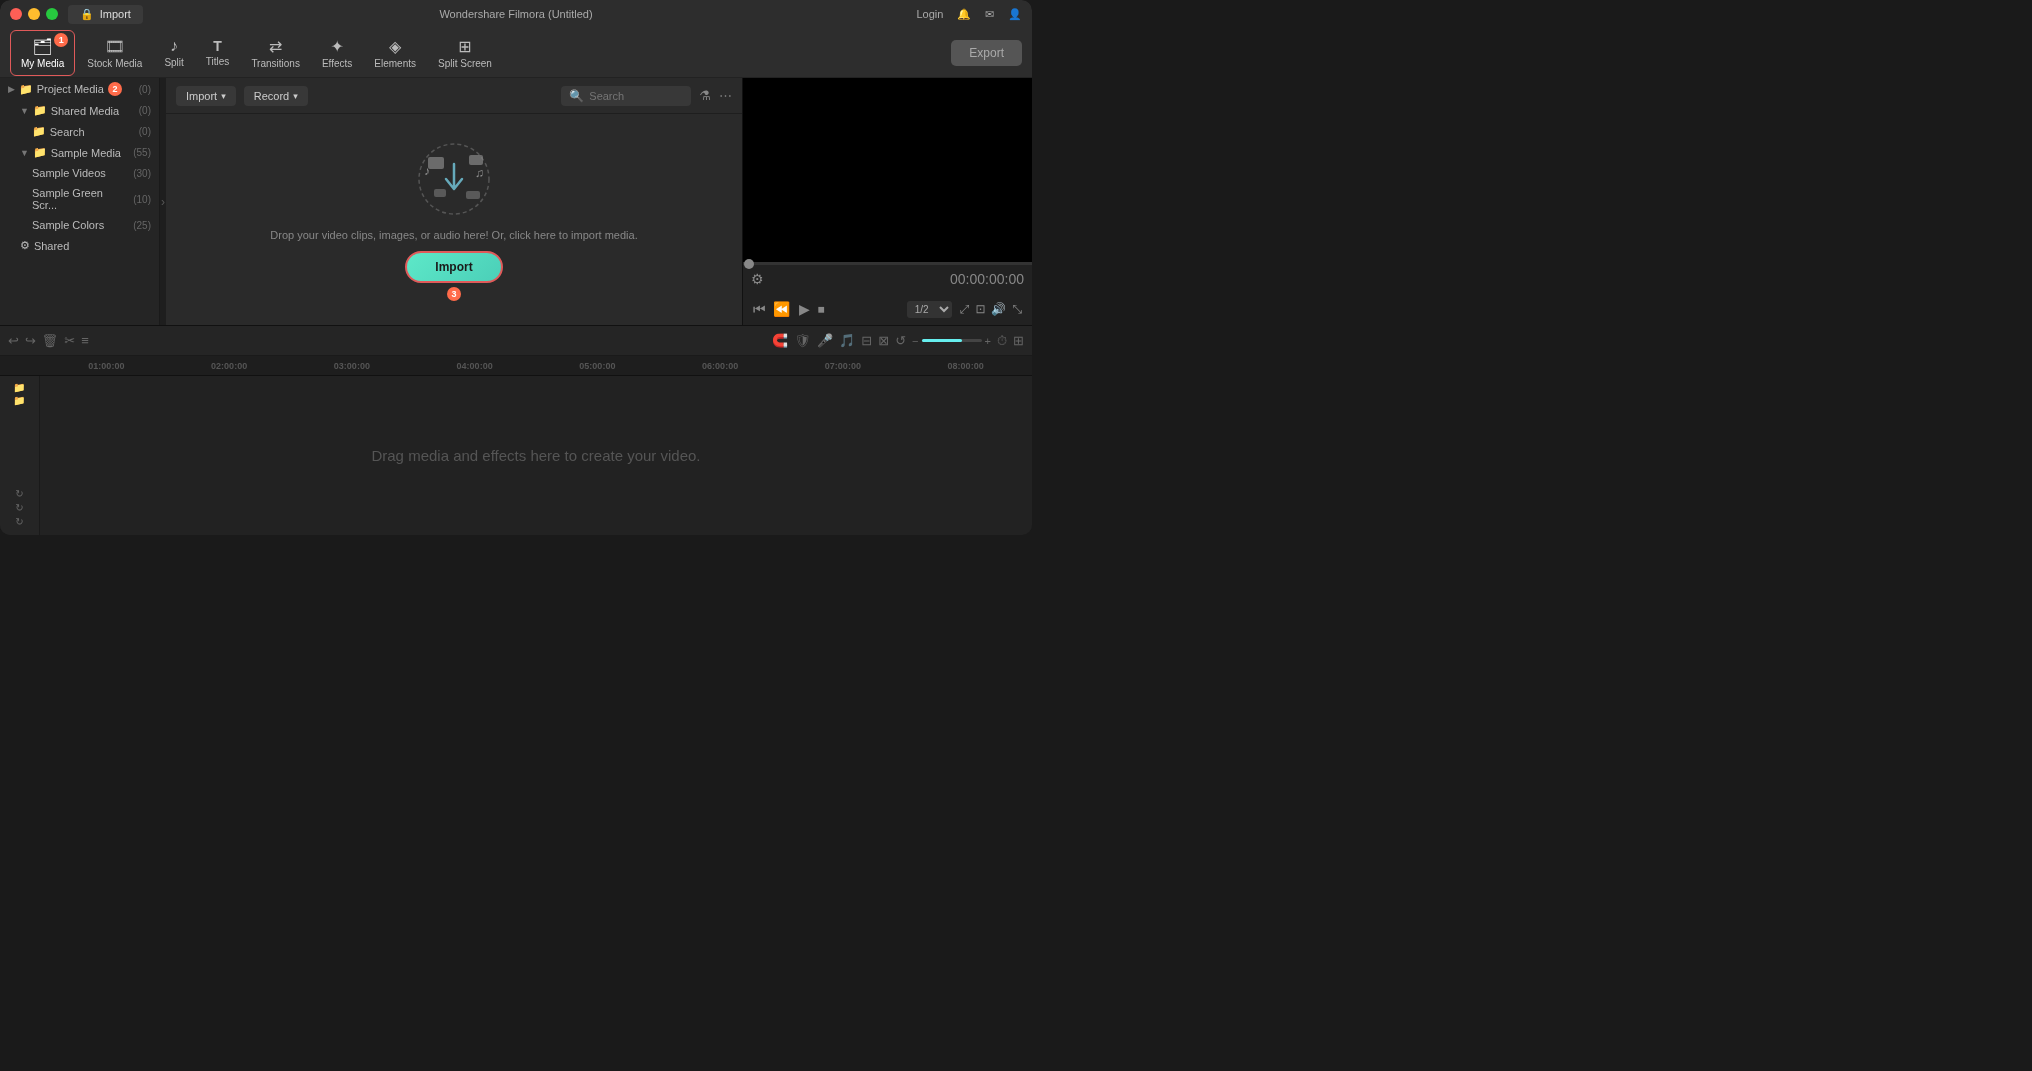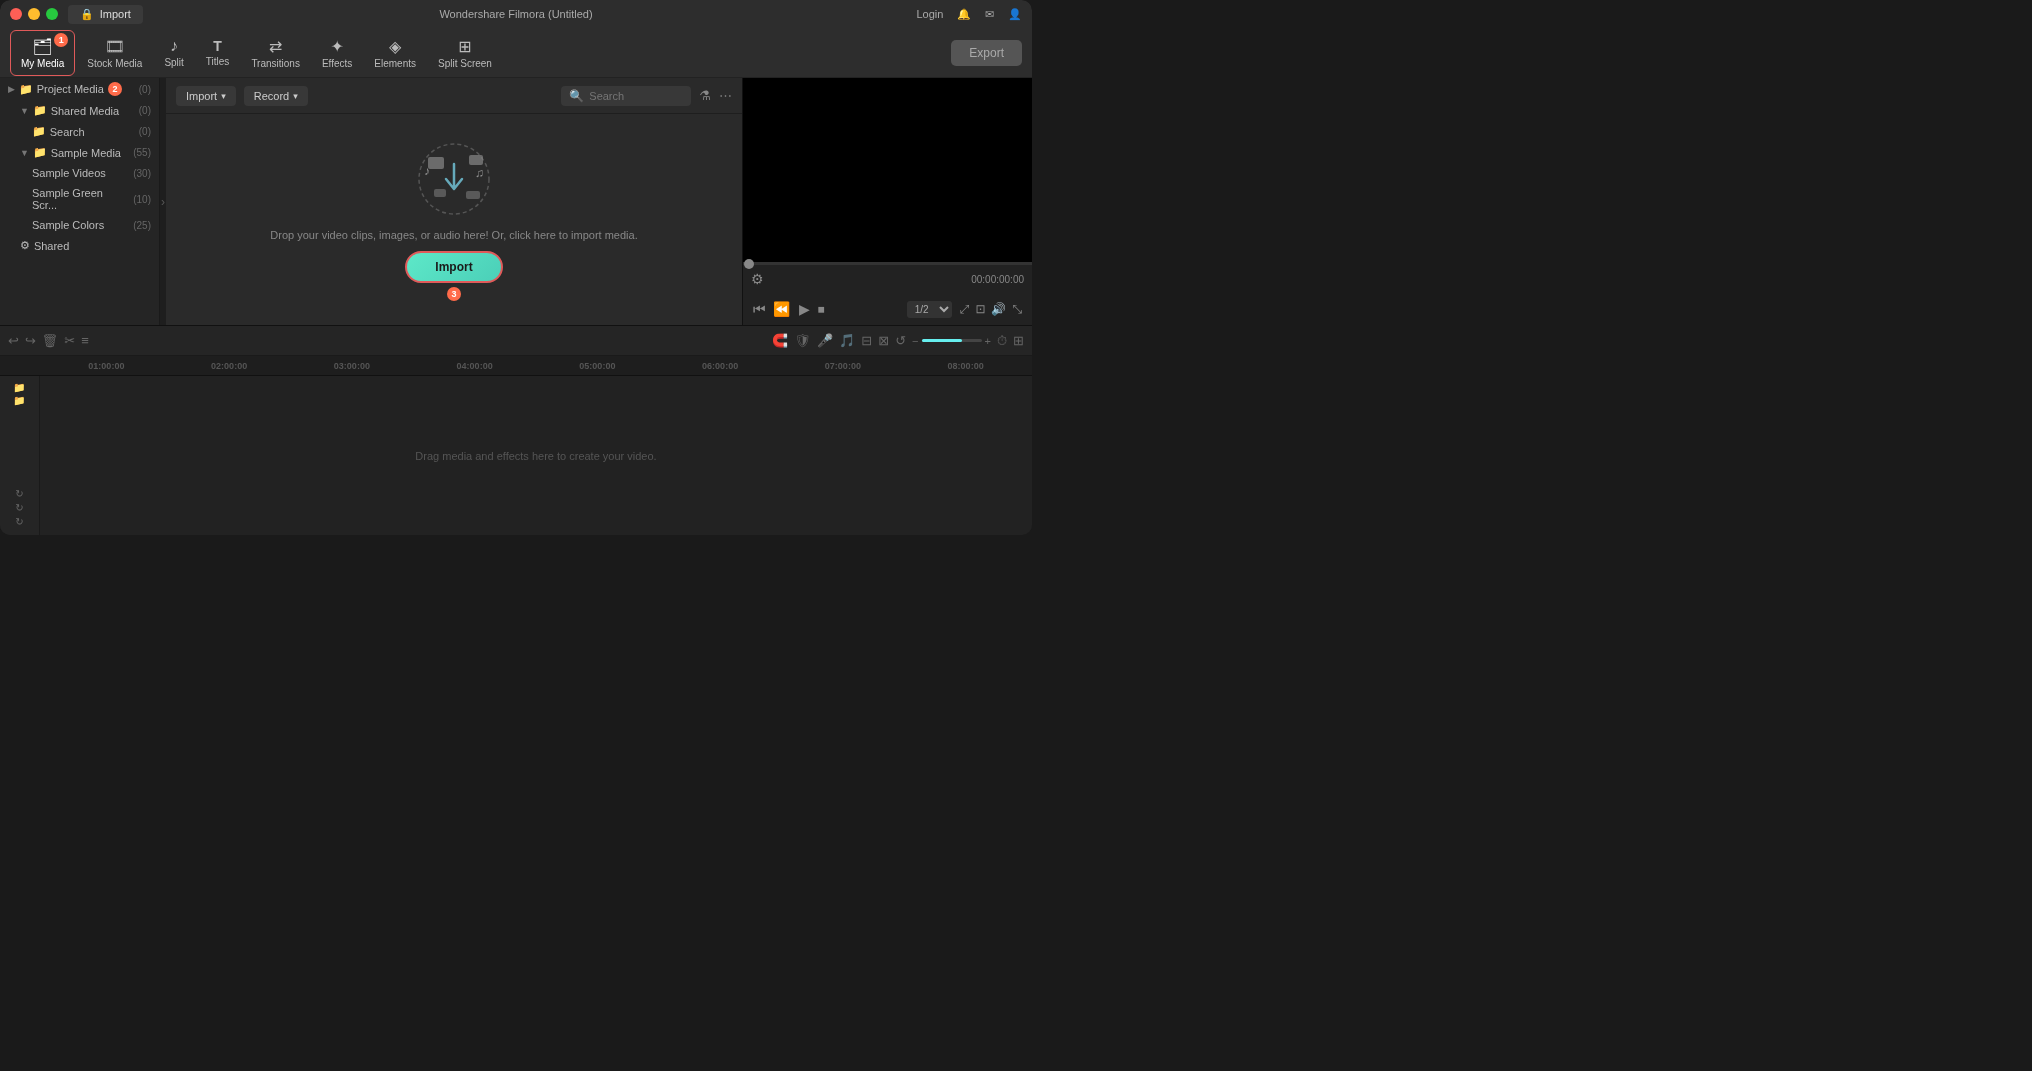--- a/index.html
+++ b/index.html
@@ -260,21 +260,21 @@
     .preview-controls {
       height: 28px;
       background: #222;
       display: flex;
       align-items: center;
       padding: 0 8px;
       gap: 4px;
     }
     .preview-controls .time {
       margin-left: auto;
-      font-size: 10px;
+      font-size: 14px;
       color: #888;
       text-align: center;
     }
     .progress-bar-container {
       height: 3px;
       background: #333;
       position: relative;
     }
     .progress-bar-dot {
       width: 10px;
@@ -625,16 +625,16 @@
       </div>
 
       <div style="margin-top:auto;display:flex;flex-direction:column;gap:3px;padding-bottom:4px;">
         <button class="tl-btn" style="font-size:10px;">↻</button>
         <button class="tl-btn" style="font-size:10px;">↻</button>
         <button class="tl-btn" style="font-size:10px;">↻</button>
       </div>
     </div>
 
     <div style="flex:1;display:flex;align-items:center;justify-content:center;">
-      <span style="color:#555;font-size:11px;">Drag media and effects here to create your video.</span>
+      <span style="color:#555;font-size:15px;">Drag media and effects here to create your video.</span>
     </div>
   </div>
 </div>
 
 </body></html>

